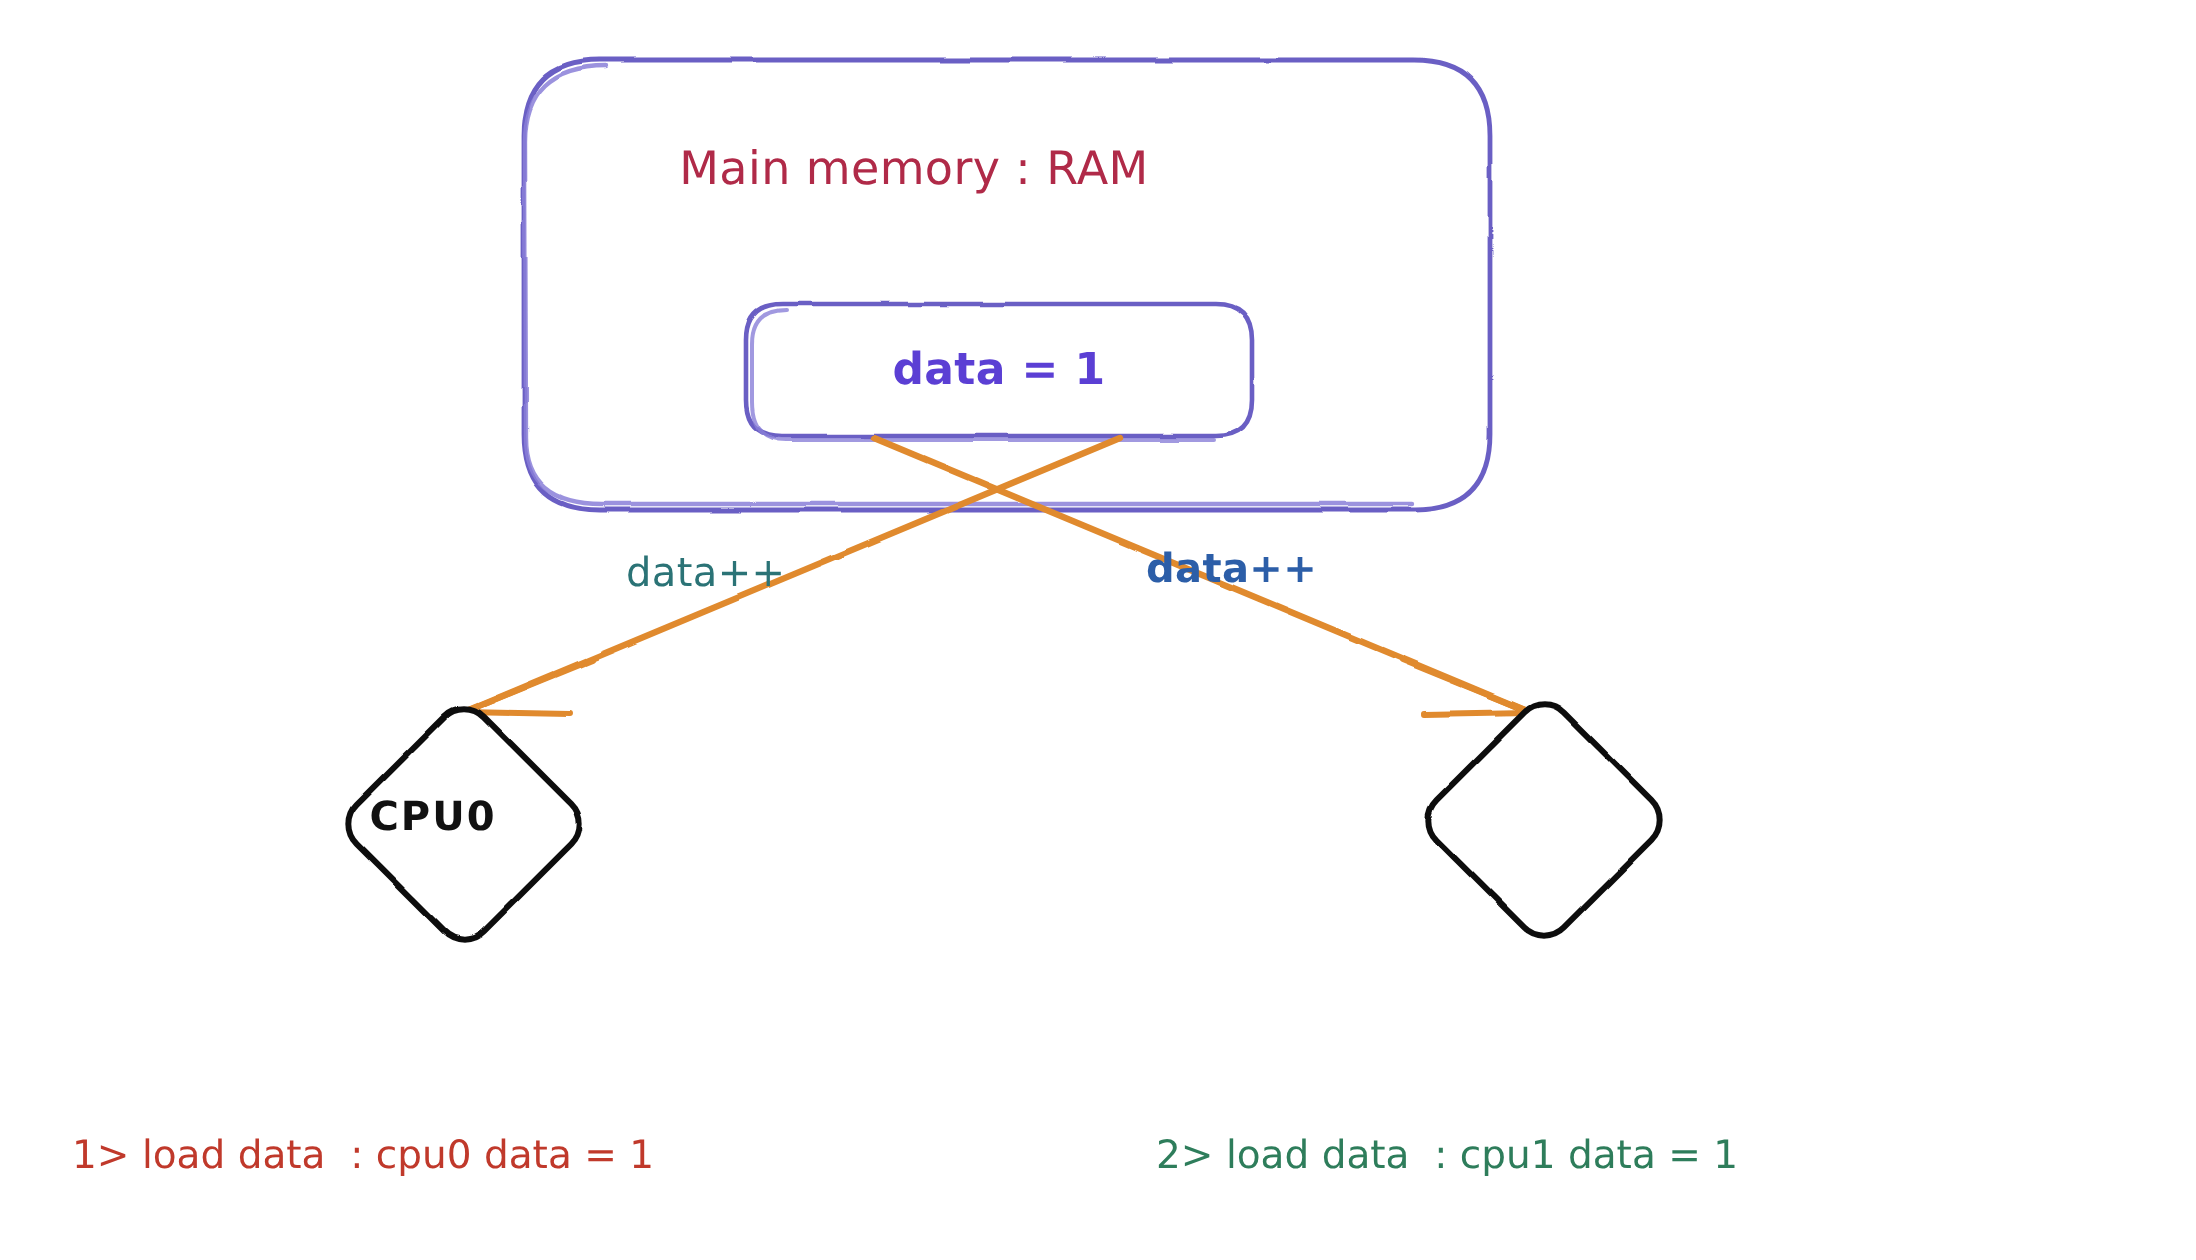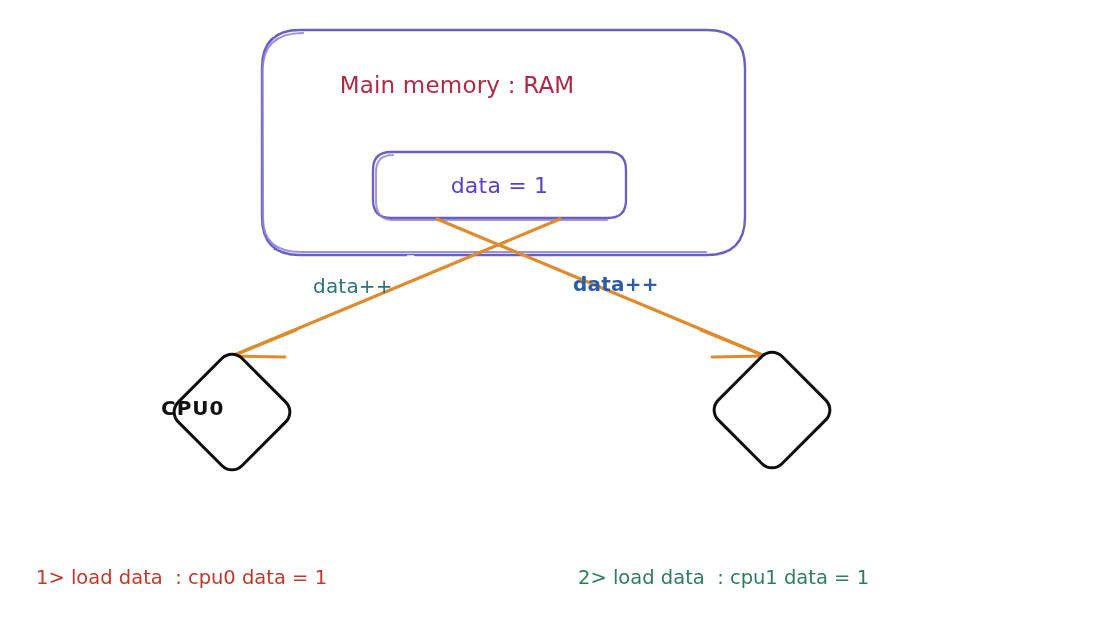--- a/index.html
+++ b/index.html
@@ -48,21 +48,21 @@
   #ram-title { left: -92px; }
 
   
   #data-value {
     left: 373px;
     top: 173px;
     width: 253px;
     text-align: center;
     font-size: 22px;
     color: #5b3fd4;
-    font-weight: 400;
+    font-weight: 700;
   }
 
   
   #label-left {
     left: 313px;
     top: 274px;
     font-size: 20px;
     color: #2b7376;
     font-weight: 500;
   }
@@ -74,21 +74,21 @@
     font-weight: 600;
   }
 
   
   .cpu-label {
     font-size: 20px;
     color: #111111;
     font-weight: 600;
     letter-spacing: 1px;
   }
-  #cpu0-label { left: 161px; top: 396px; width: 145px; }
+  #cpu0-label { left: 144px; top: 396px; width: 145px; text-align: center; }
   #cpu1-label { left: 700px; top: 394px; width: 145px; text-align: center; }
 
   
   .steps {
     position: absolute;
     font-size: 19.5px;
     line-height: 29px;
     font-weight: 500;
     white-space: pre;
   }

